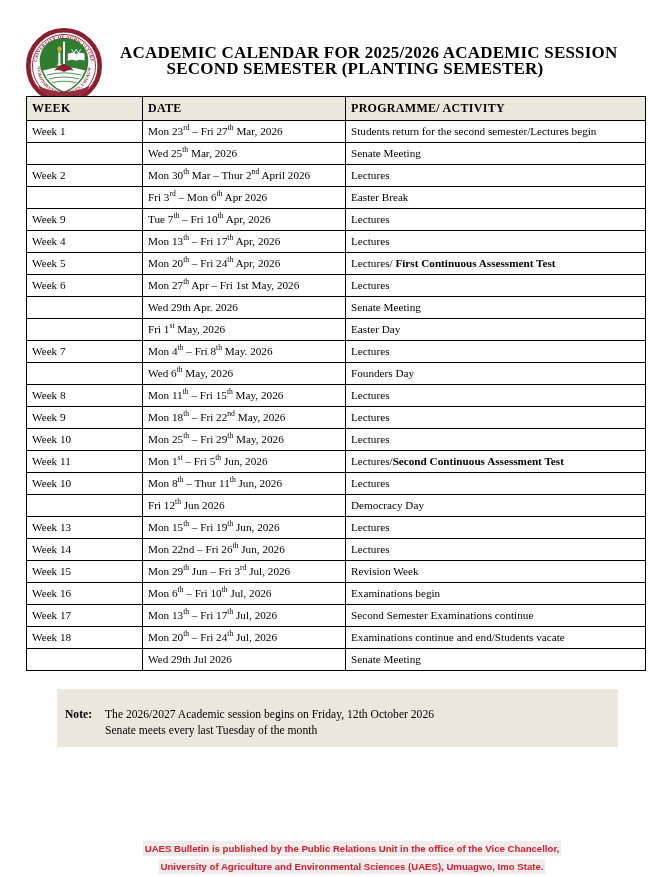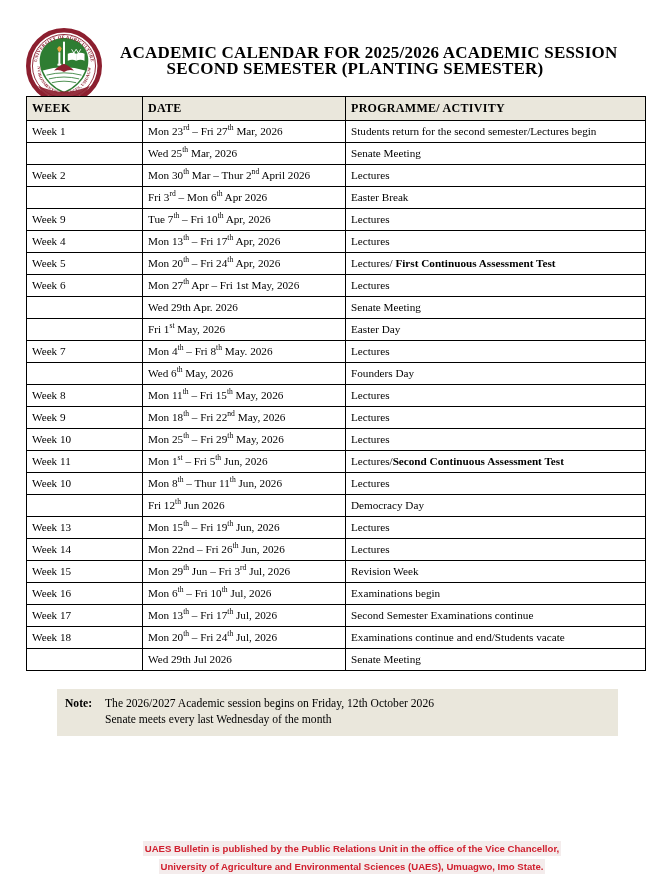--- a/index.html
+++ b/index.html
@@ -91,21 +91,21 @@
     line-height: 0;
   }
 
   
   .note {
     position: absolute;
     left: 57px;
     top: 689px;
     width: 561px;
     background: #eae7dc;
-    padding: 7px 0 8px 0;
+    padding: 18px 0 8px 0;
   }
   .note-row {
     display: flex;
     font-family: "Liberation Serif", serif;
     font-size: 11.6px;
     line-height: 16px;
   }
   .note-label {
     font-weight: bold;
     width: 48px;
@@ -337,20 +337,20 @@
   </table>
 </div>
 
 <div class="note">
   <div class="note-row">
     <div class="note-label">Note:</div>
     <div class="note-text">The 2026/2027 Academic session begins on Friday, 12th October 2026</div>
   </div>
   <div class="note-row">
     <div class="note-spacer"></div>
-    <div class="note-text">Senate meets every last Wednesday of the month</div>
+    <div class="note-text">Senate meets every last Tuesday of the month</div>
   </div>
 </div>
 
 <div class="footer">
   <div class="footer-line">UAES Bulletin is published by the Public Relations Unit in the office of the Vice Chancellor,</div><br>
   <div class="footer-line">University of Agriculture and Environmental Sciences (UAES), Umuagwo, Imo State.</div>
 </div>
 
 </body></html>

